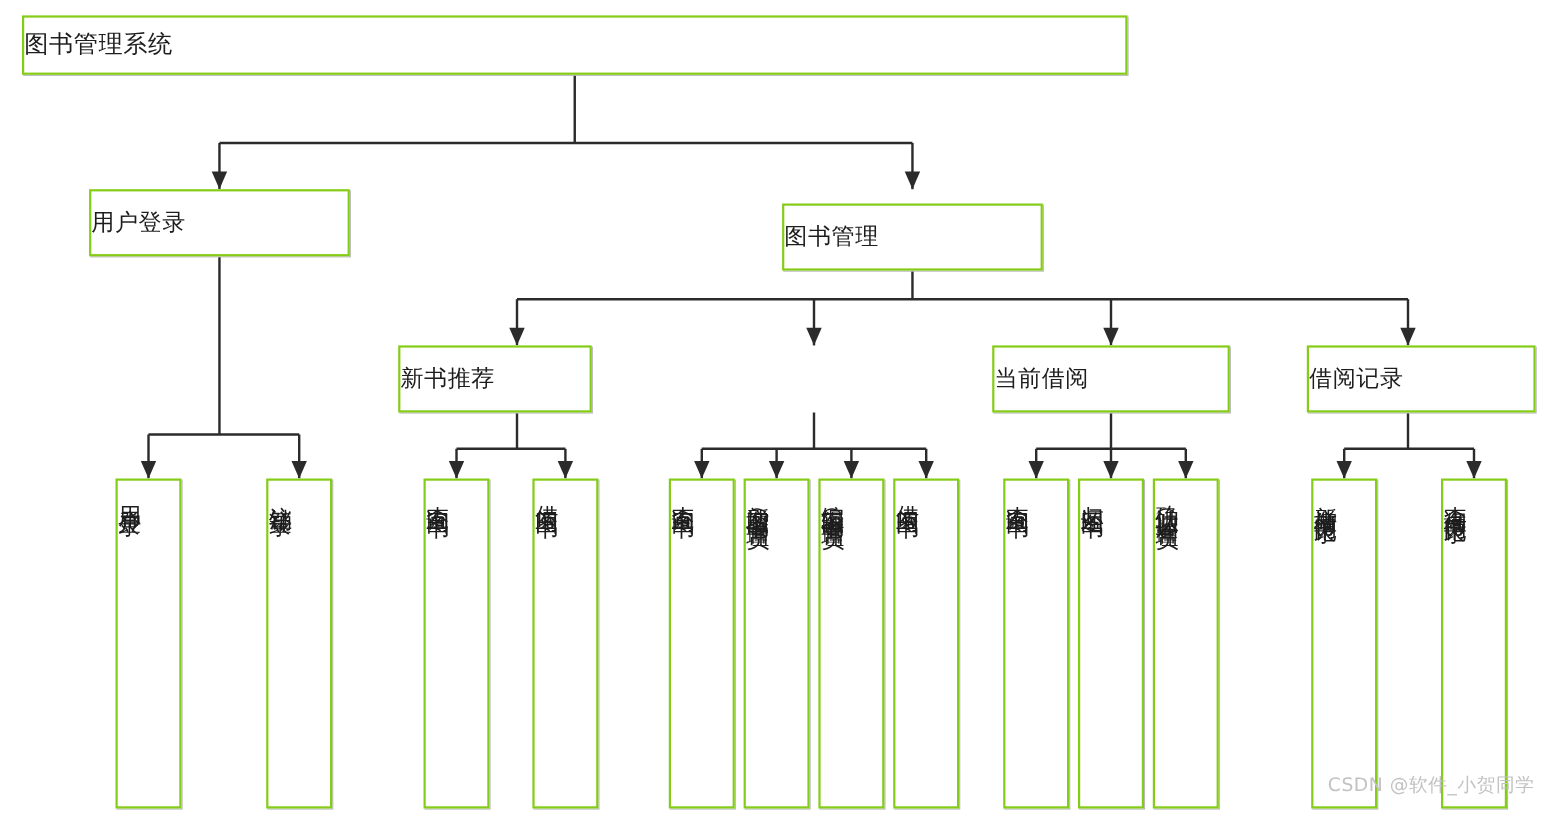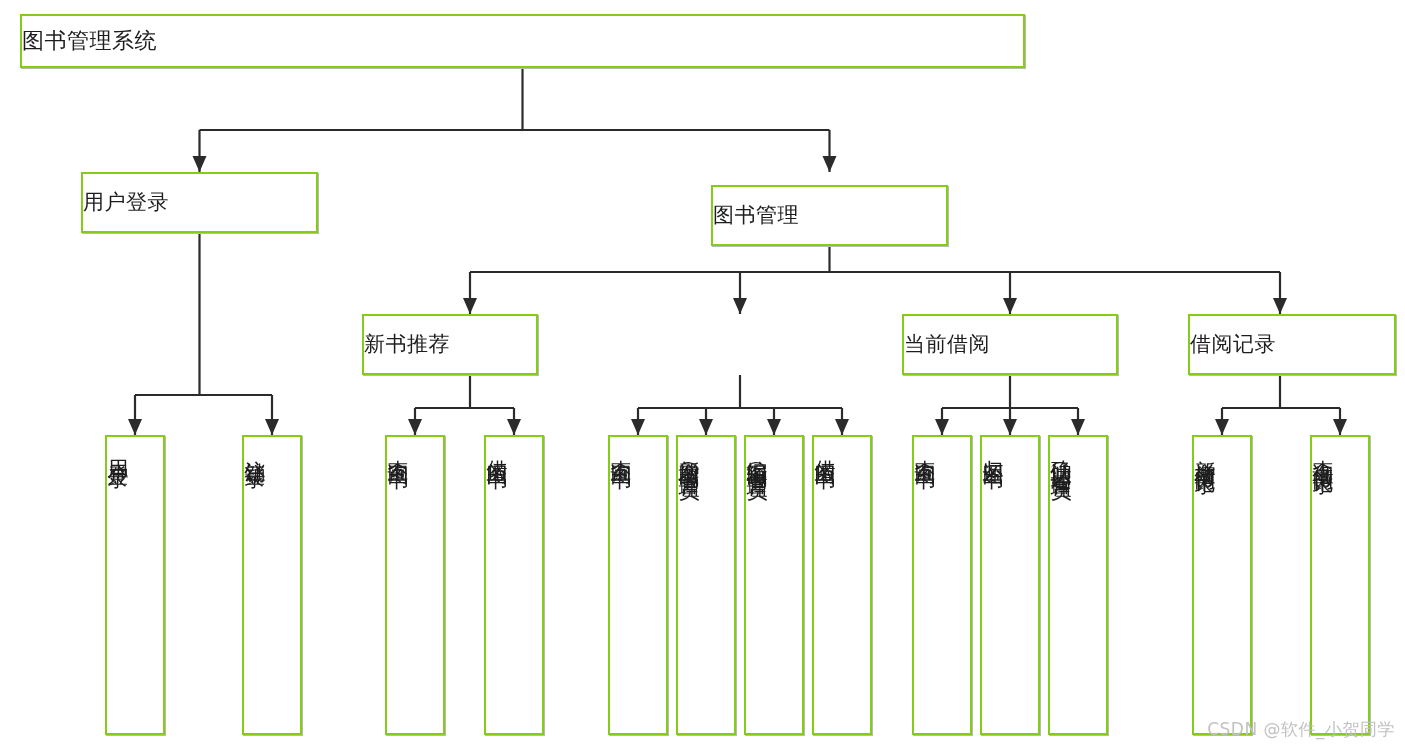--- a/index.html
+++ b/index.html
@@ -69,21 +69,21 @@
     stroke-width: 2.2;
     fill: none;
   }
   .conn-arrow {
     fill: #2b2b2b;
     stroke: none;
   }
   #watermark {
     position: absolute;
     right: 10px;
-    bottom: 6px;
+    bottom: 22px;
     font-size: 17px;
     color: #c2c2c2;
     letter-spacing: 0.5px;
     user-select: none;
     white-space: nowrap;
   }
 </style>
 </head>
 <body>
 

